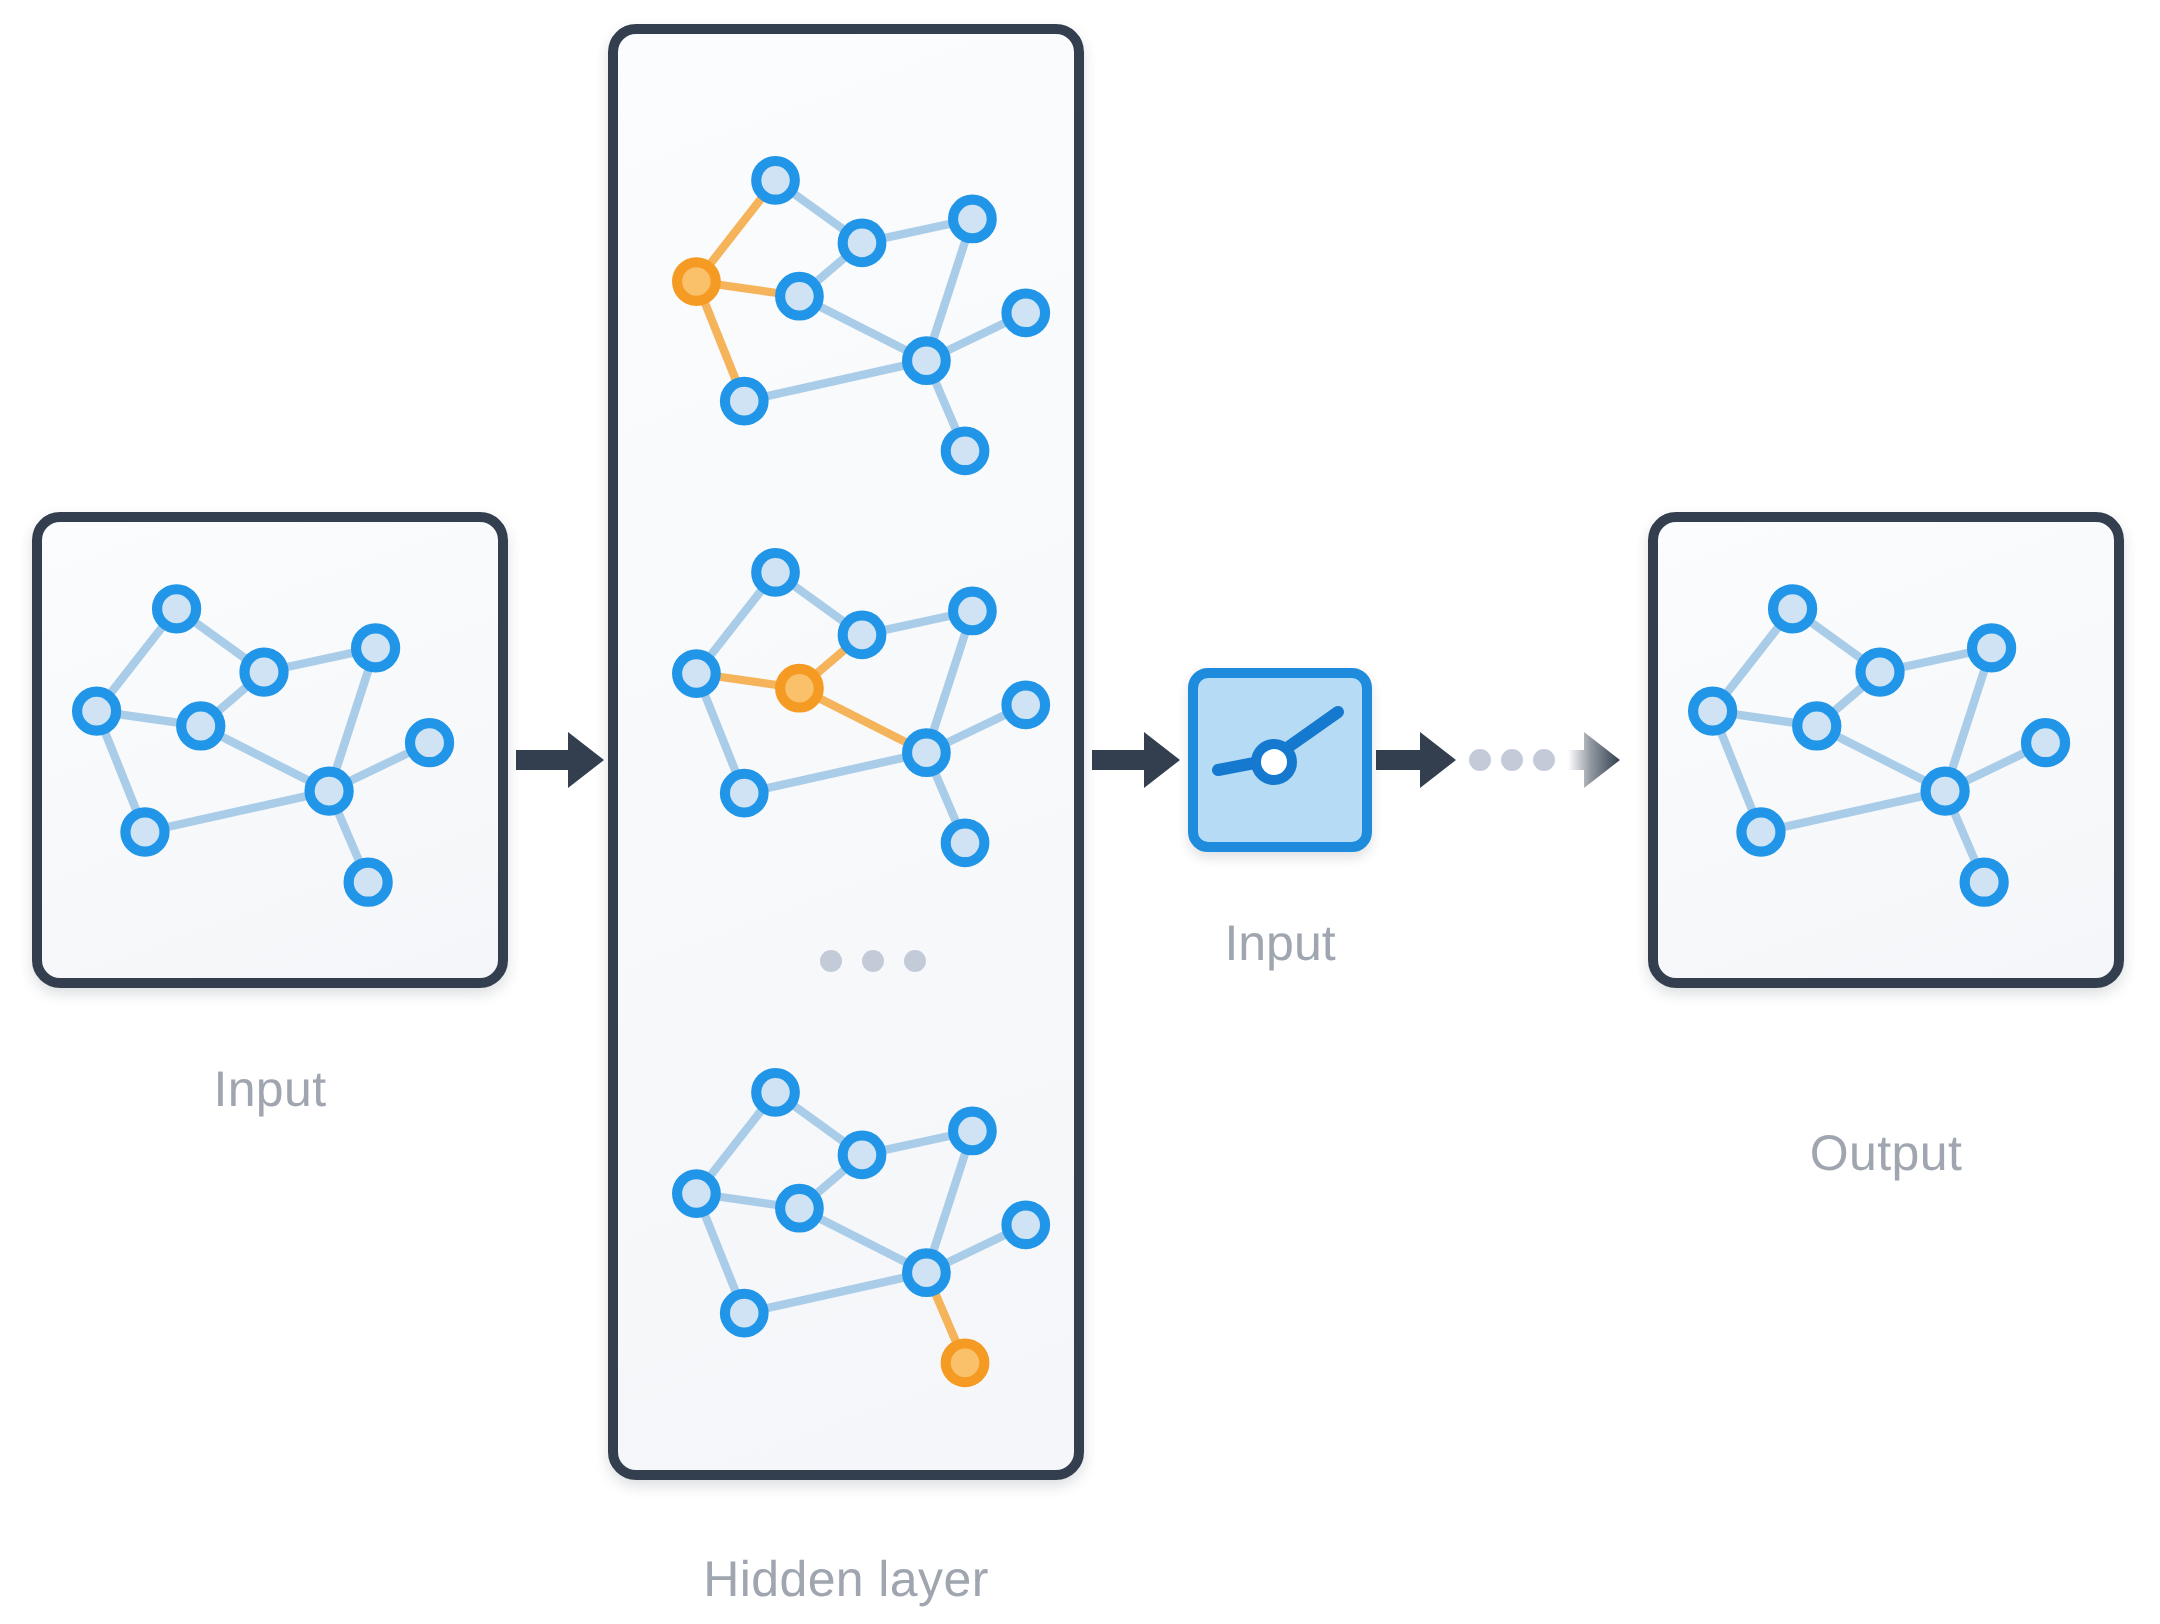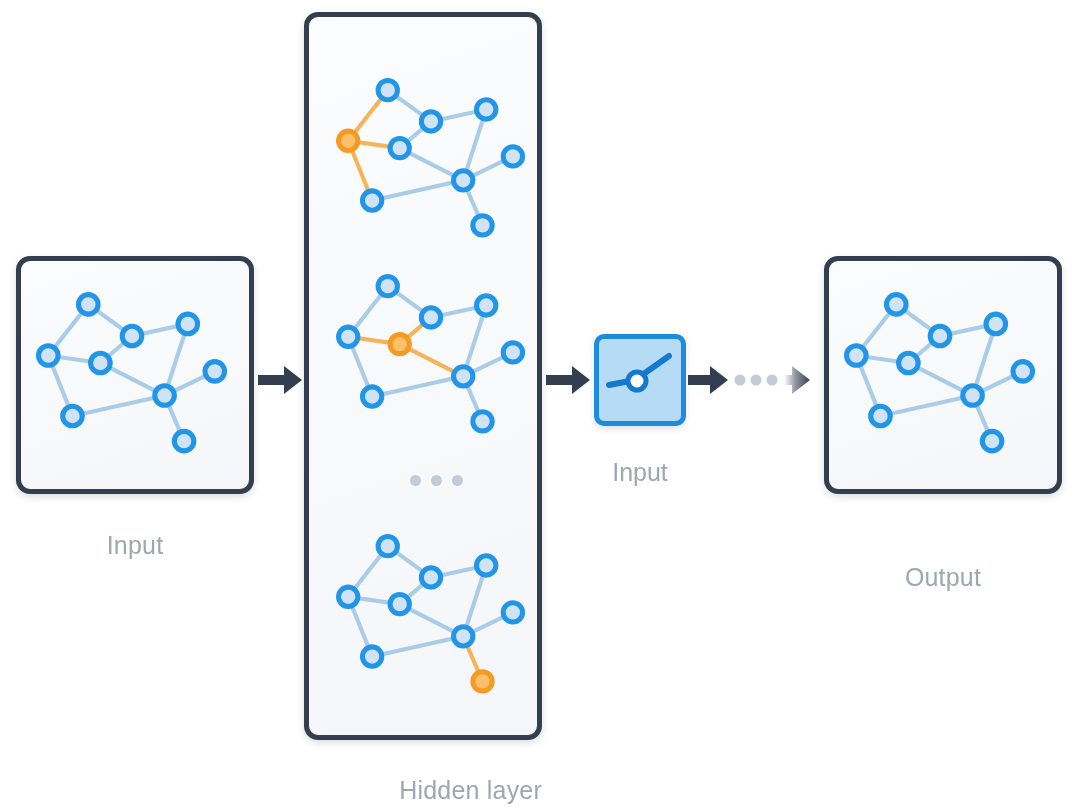--- a/index.html
+++ b/index.html
@@ -154,21 +154,21 @@
           <circle cx="36" cy="143" r="10.5" fill="#cfe3f5" stroke="#2196e8" stroke-width="5.5"></circle>
           <circle cx="156" cy="170" r="10.5" fill="#fbc06a" stroke="#f59a22" stroke-width="5.5"></circle>
         </g>
     </svg>
     <div class="ellipsis-dots" style="left:101px;top:458px;">
       <i></i>
       <i></i>
       <i></i>
     </div>
   </div>
-  <div class="caption" style="left:304px;top:776px;width:238px;text-align:right;">Hidden layer</div>
+  <div class="caption" style="left:304px;top:776px;width:238px;">Hidden layer</div>
 
   <svg style="position:absolute;left:546px;top:362px;" width="46" height="36" viewBox="0 0 46 36">
     <path d="M0 13 H26 V4 L44 18 L26 32 V23 H0 Z" fill="#333f4f"></path>
   </svg>
 
   <div class="relu-box" style="left:594px;top:334px;width:92px;height:92px;">
     <svg width="82" height="82" viewBox="0 0 82 82" style="position:absolute;left:0;top:0;">
       <path d="M10 46 L36 41 L70 17" fill="none" stroke="#1479cf" stroke-width="6" stroke-linecap="round" stroke-linejoin="round"></path>
       <circle cx="38" cy="42" r="9" fill="#ffffff" stroke="#1479cf" stroke-width="5"></circle>
     </svg>

